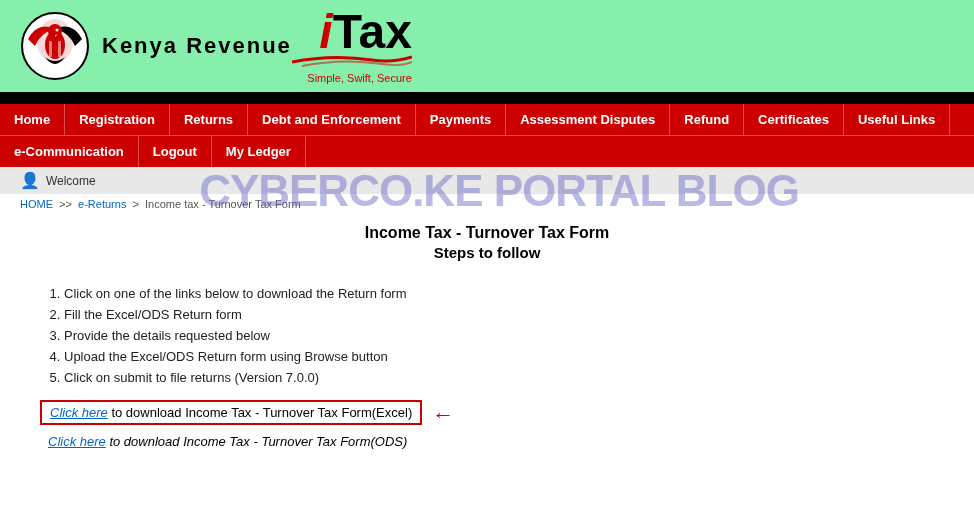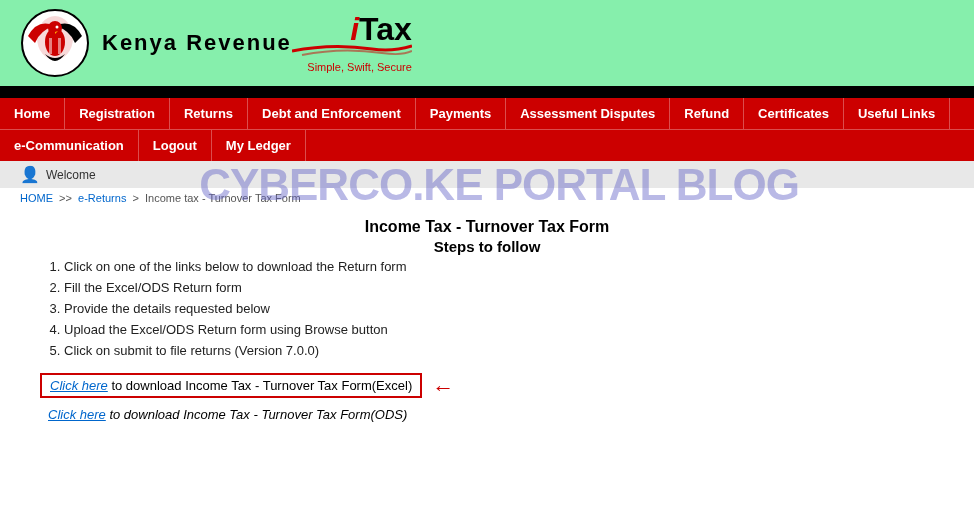--- a/index.html
+++ b/index.html
@@ -128,21 +128,21 @@
       font-size: 16px;
       font-weight: bold;
       color: #000;
       margin-bottom: 2px;
     }
     .page-subtitle {
       text-align: center;
       font-size: 15px;
       font-weight: bold;
       color: #000;
-      margin-bottom: 4px;
+      margin-bottom: 25px;
     }
     .steps-list {
       list-style: decimal;
       padding-left: 24px;
       margin-bottom: 14px;
     }
     .steps-list li {
       font-size: 13px;
       color: #222;
       margin-bottom: 6px;
@@ -222,21 +222,21 @@
         <rect x="29" y="30" width="3" height="16" fill="#fff" opacity="0.5"></rect>
         <rect x="38" y="30" width="3" height="16" fill="#fff" opacity="0.5"></rect>
       </svg>
       <div class="kra-logo-text">
         <span>Kenya Revenue</span>
       </div>
     </div>
     <div class="itax-logo">
       <div class="itax-swoosh">
         <div style="position:relative;">
-          <div style="font-size:32px; font-weight:900; line-height:1; font-family:Arial Black,sans-serif;">
+          <div style="font-size:48px; font-weight:900; line-height:1; font-family:Arial Black,sans-serif;">
             <span style="color:#cc0000; font-style:italic;">i</span><span style="color:#000;">Tax</span>
           </div>
 
           <svg width="120" height="20" viewBox="0 0 120 20" style="display:block; margin-top:-4px;">
             <path d="M0,10 Q40,2 80,8 Q100,11 120,5" stroke="#cc0000" stroke-width="3" fill="none"></path>
             <path d="M10,14 Q50,6 90,12 Q110,15 120,10" stroke="#cc0000" stroke-width="2" fill="none" opacity="0.5"></path>
           </svg>
           <div style="font-size:11px; color:#cc0000; text-align:right;">Simple, Swift, Secure</div>
         </div>
       </div>

